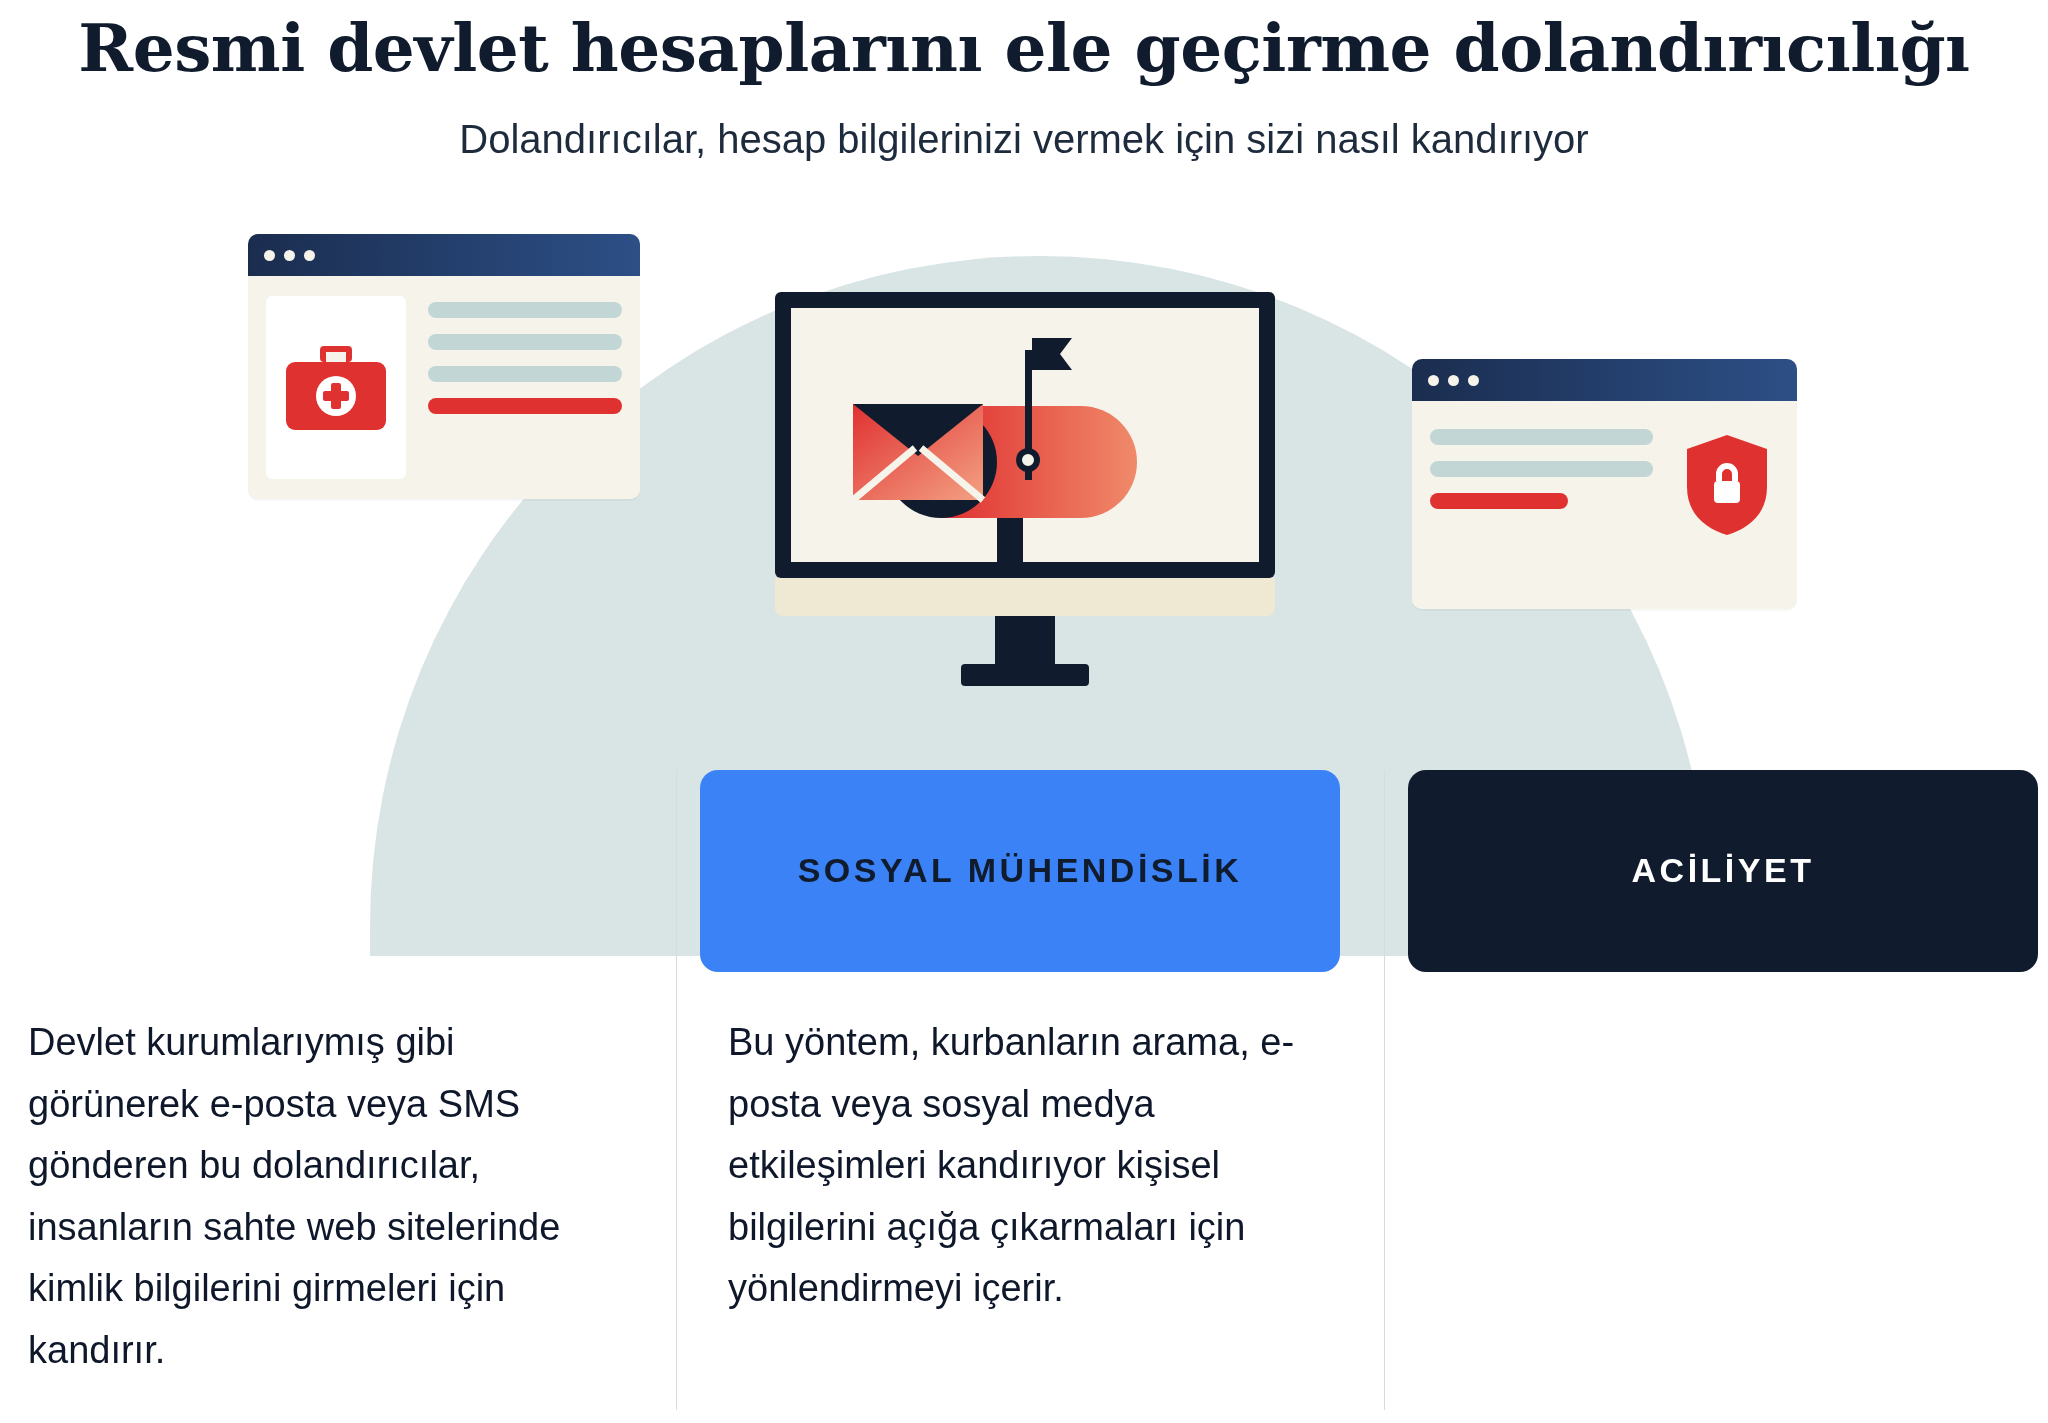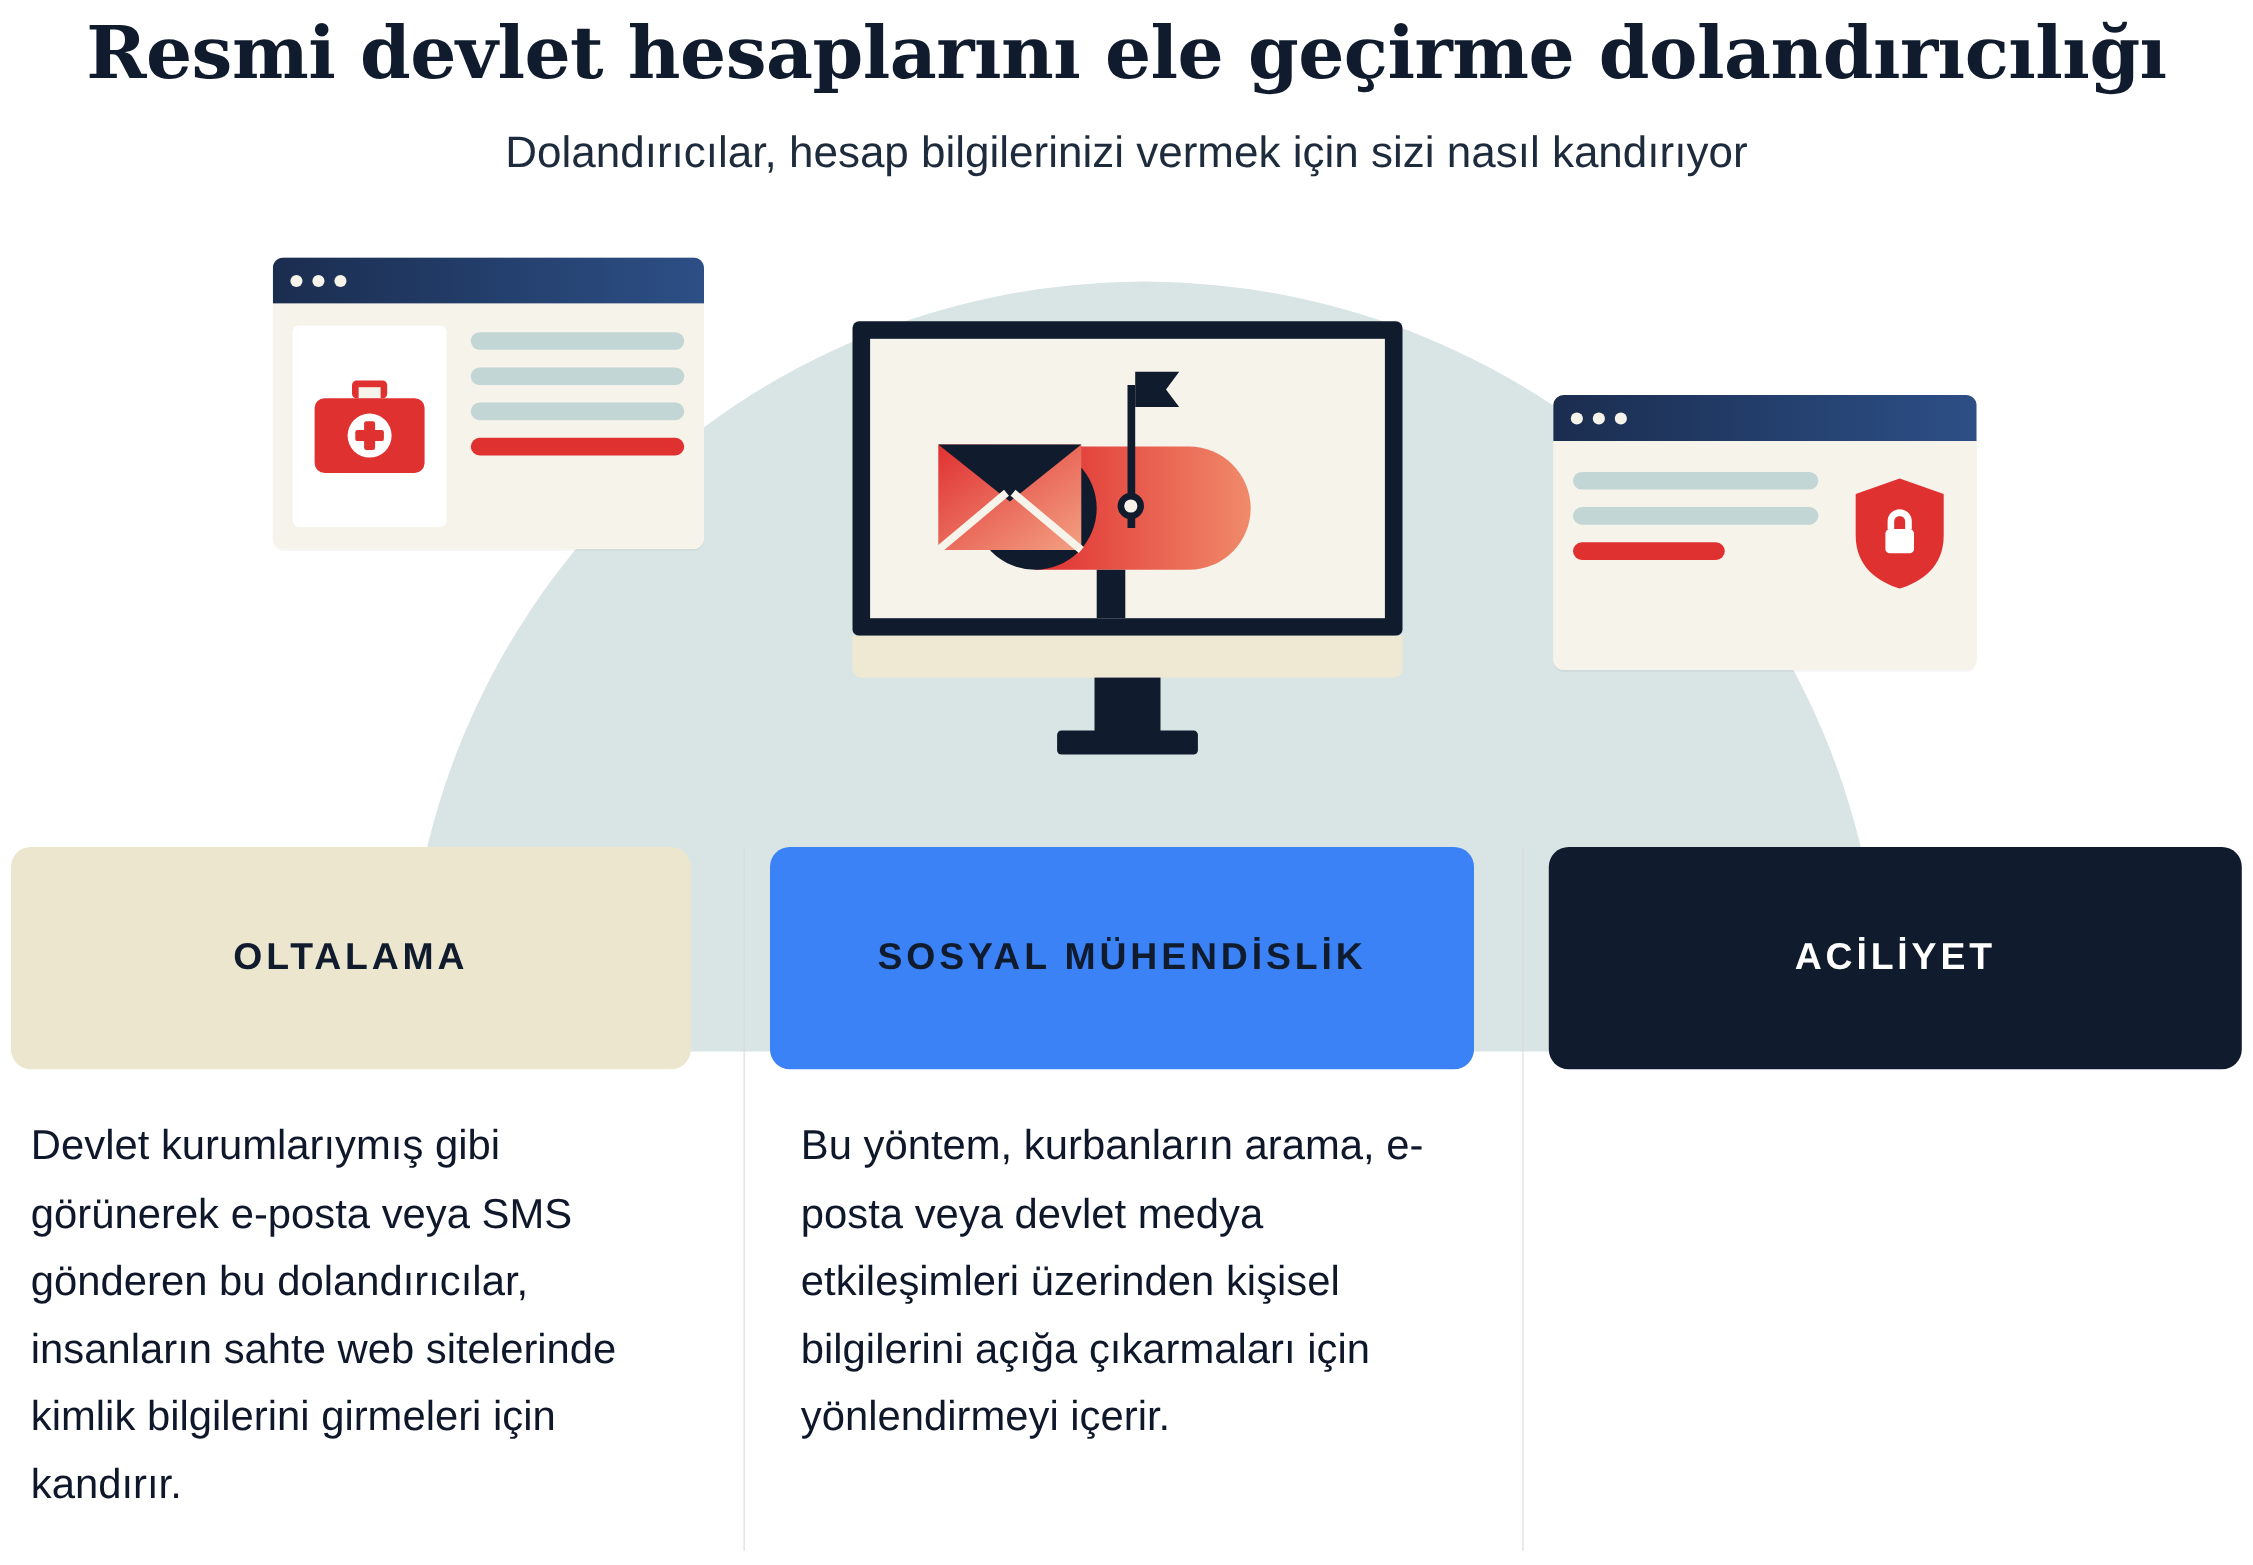--- a/index.html
+++ b/index.html
@@ -363,29 +363,26 @@
           </svg>
         </div>
       </div>
     </div>
   </div>
 
   <div class="divider" id="div-1"></div>
   <div class="divider" id="div-2"></div>
 
   <div class="cards">
-    <div class="card" id="card-0">
-      <span class="card-label">OLTALAMA</span>
-    </div>
     <div class="card" id="card-1">
       <span class="card-label">SOSYAL MÜHENDİSLİK</span>
     </div>
     <div class="card" id="card-2">
       <span class="card-label">ACİLİYET</span>
     </div>
   </div>
 
   <div class="columns">
     <div class="col" id="col-0">Devlet kurumlarıymış gibi görünerek e-posta veya SMS gönderen bu dolandırıcılar, insanların sahte web sitelerinde kimlik bilgilerini girmeleri için kandırır.</div>
-    <div class="col" id="col-1">Bu yöntem, kurbanların arama, e-posta veya devlet medya etkileşimleri üzerinden kişisel bilgilerini açığa çıkarmaları için yönlendirmeyi içerir.</div>
+    <div class="col" id="col-1">Bu yöntem, kurbanların arama, e-posta veya sosyal medya etkileşimleri kandırıyor kişisel bilgilerini açığa çıkarmaları için yönlendirmeyi içerir.</div>
   </div>
 
 </div>
 
 </body></html>

